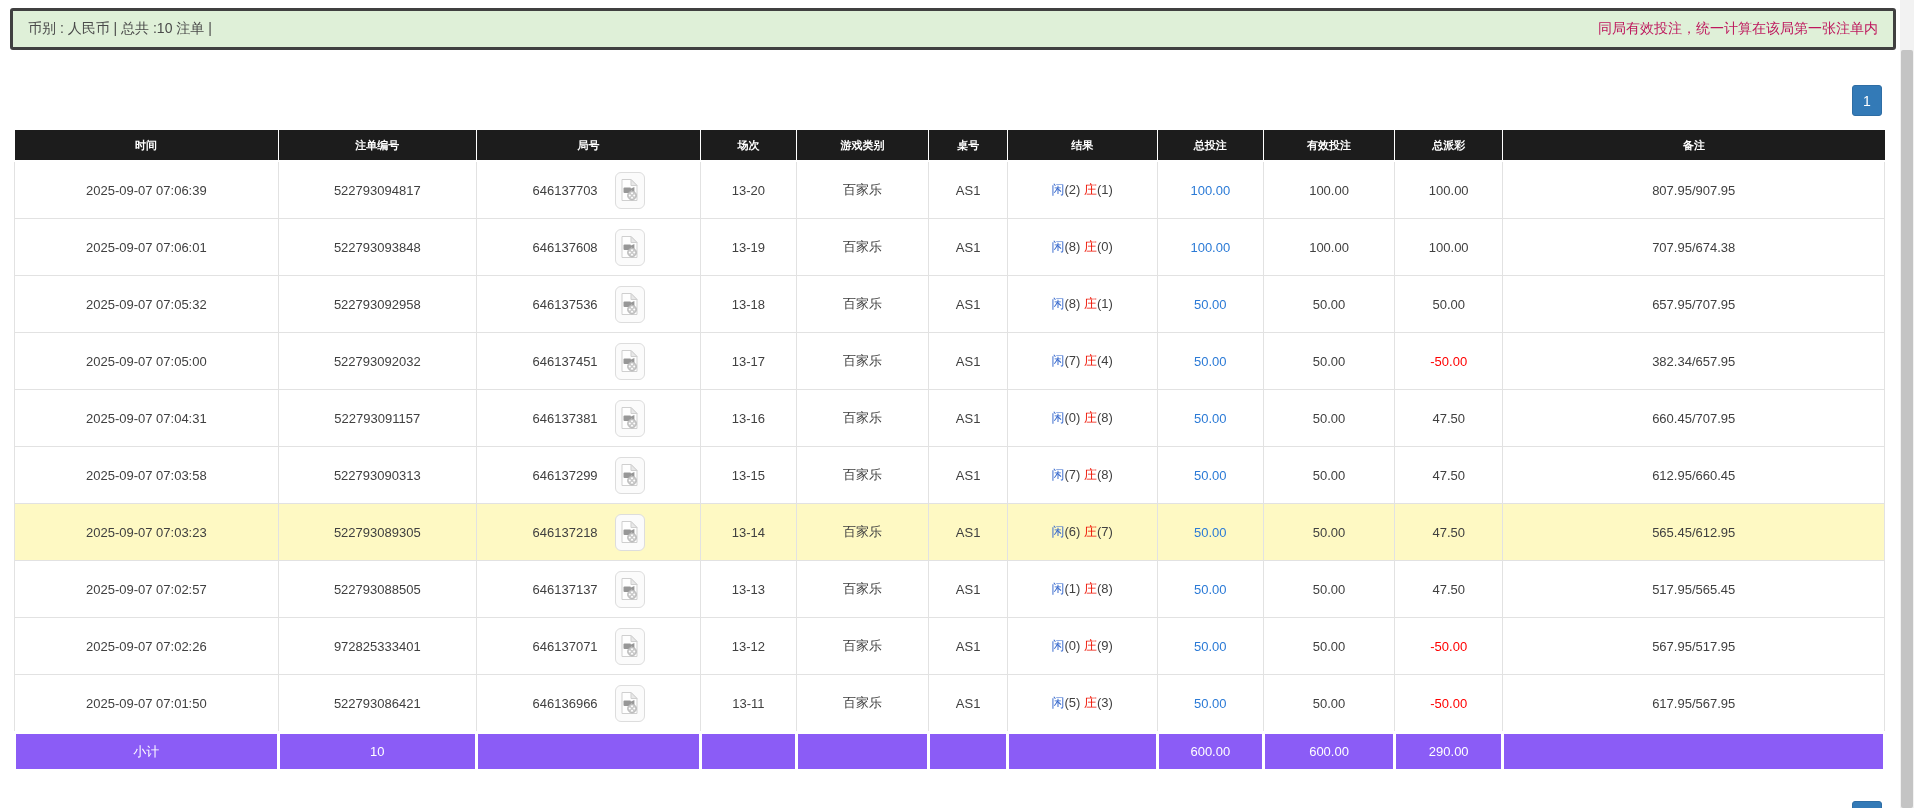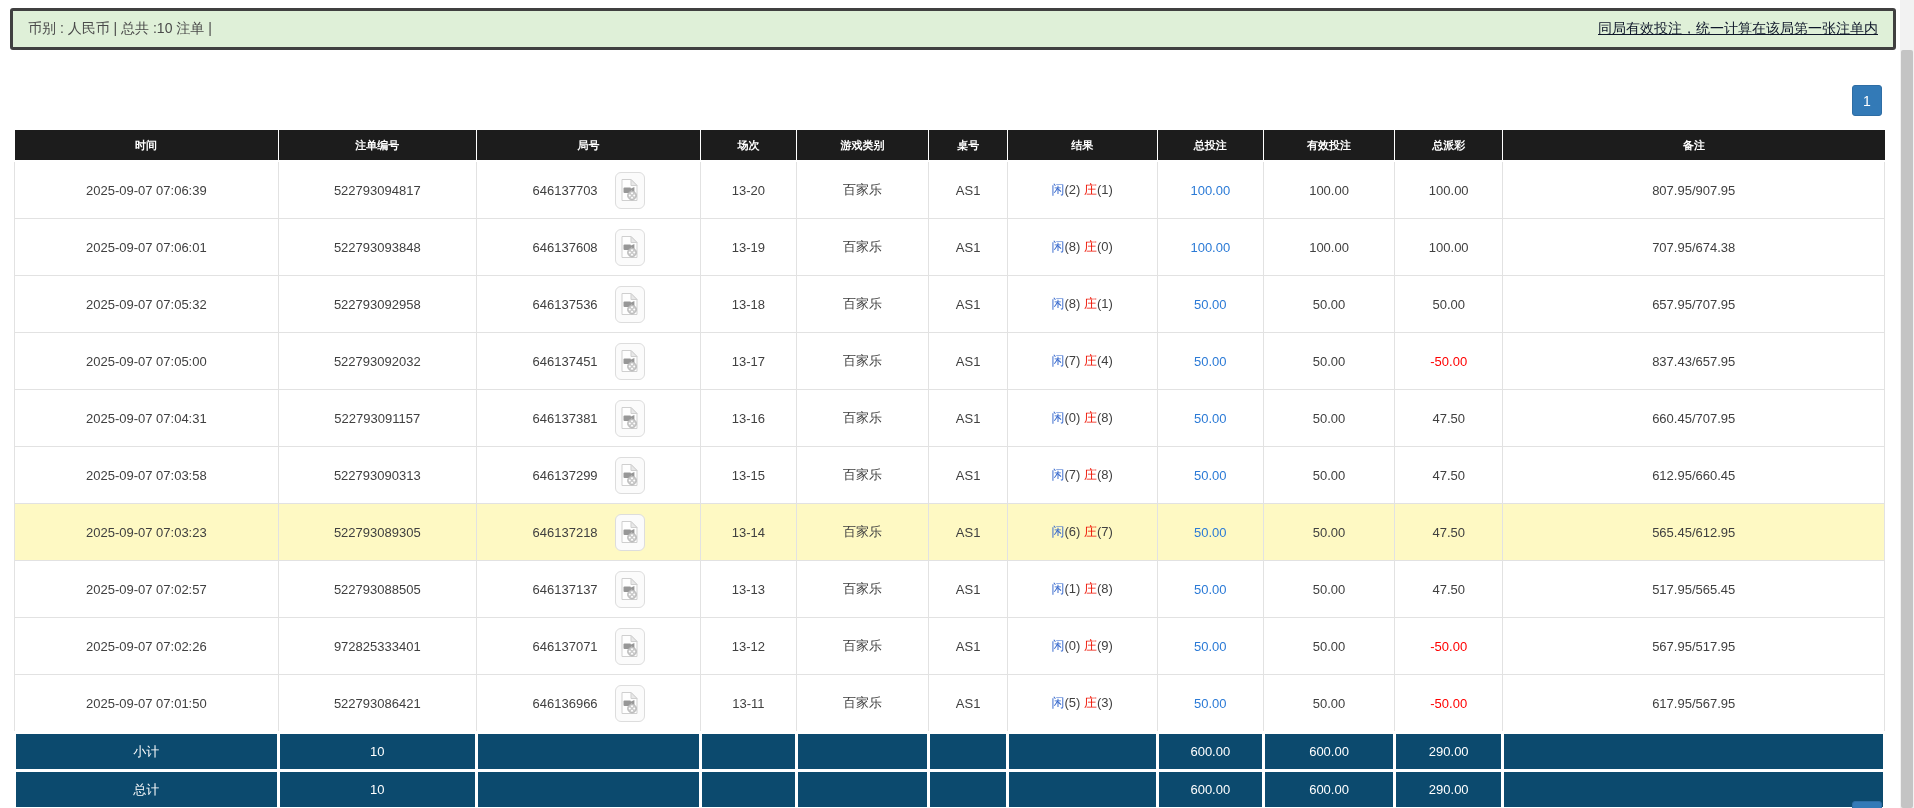--- a/index.html
+++ b/index.html
@@ -9,21 +9,21 @@
     color:#333;
   }
   
   .alert-bar{
     position:absolute;left:10px;top:8px;width:1886px;height:42px;
     box-sizing:border-box;background:#dff0d8;border:3px solid #404040;border-radius:3px;
     display:flex;align-items:center;justify-content:space-between;padding:0 15px;
     font-size:14px;
   }
   .alert-left{color:#4a4a4a;}
-  .alert-right{color:#0f172a;text-decoration:underline;}
+  .alert-right{color:#be185d;}
   
   .pager-btn{
     position:absolute;right:32px;width:30px;height:31px;box-sizing:border-box;
     background:#337ab7;border:1px solid #2e6da4;border-radius:3px;color:#fff;
     font-size:14px;font-family:inherit;display:flex;align-items:center;justify-content:center;
     cursor:pointer;padding:0;
   }
   .pager-top{top:85px;}
   .pager-bottom{top:801px;}
   
@@ -46,21 +46,21 @@
   .video-btn{
     display:inline-block;vertical-align:middle;width:30px;height:37px;
     background:#fbfbfb;border:1px solid #ddd;border-radius:6px;cursor:pointer;padding:2px 0 0 0;
   }
   .res-player{color:#3366cc;}
   .res-banker{color:#ee1100;}
   .res-num{color:#404040;}
   .bet-link{color:#2b7ad6;text-decoration:none;cursor:pointer;}
   td.neg{color:#ff0000;}
   tfoot td{
-    height:33px;background:#0c4a6e;color:#ffffff;border:3px solid #ffffff;
+    height:33px;background:#8b5cf6;color:#ffffff;border:3px solid #ffffff;
     text-align:center;font-size:13px;
   }
   
   .scrollbar{position:absolute;right:0;top:0;width:14px;height:808px;background:#f2f2f2;}
   .scroll-thumb{position:absolute;left:1px;top:50px;width:12px;height:758px;background:#c4c4c4;border-radius:2px;}
 </style>
 </head>
 <body>
 
 <div class="alert-bar">
@@ -204,21 +204,21 @@
     <td>13-17</td>
     <td>百家乐</td>
     <td>AS1</td>
     <td>
       <span class="res-player">闲</span><span class="res-num">(7) </span>
       <span class="res-banker">庄</span><span class="res-num">(4)</span>
     </td>
     <td><a class="bet-link">50.00</a></td>
     <td>50.00</td>
     <td class="neg">-50.00</td>
-    <td>837.43/657.95</td>
+    <td>382.34/657.95</td>
   </tr>
         <tr>
     <td>2025-09-07 07:04:31</td>
     <td>522793091157</td>
     <td>
       <span class="round-no">646137381</span><button class="video-btn"><span><svg width="19" height="24" viewBox="0 0 19 24">
         <path d="M2 1.5 h9 l6 6 v15 h-15 z" fill="#fefefe" stroke="#cfcfcf" stroke-width="1"></path>
         <path d="M11 1.5 l6 6 h-6 z" fill="#e8e8e8" stroke="#cfcfcf" stroke-width="1"></path>
         <rect x="3.5" y="9.5" width="7.5" height="5.5" rx="1" fill="#979797"></rect>
         <path d="M11 10.6 l3.4 -1.6 v5 l-3.4 -1.6 z" fill="#979797"></path>
@@ -389,33 +389,20 @@
         <td></td>
         <td></td>
         <td></td>
         <td></td>
         <td></td>
         <td>600.00</td>
         <td>600.00</td>
         <td>290.00</td>
         <td></td>
       </tr>
-      <tr>
-        <td>总计</td>
-        <td>10</td>
-        <td></td>
-        <td></td>
-        <td></td>
-        <td></td>
-        <td></td>
-        <td>600.00</td>
-        <td>600.00</td>
-        <td>290.00</td>
-        <td></td>
-      </tr>
     </tfoot>
   </table>
 </div>
 
 <button class="pager-btn pager-bottom">1</button>
 
 <div class="scrollbar">
   <div class="scroll-thumb"></div>
 </div>
 

